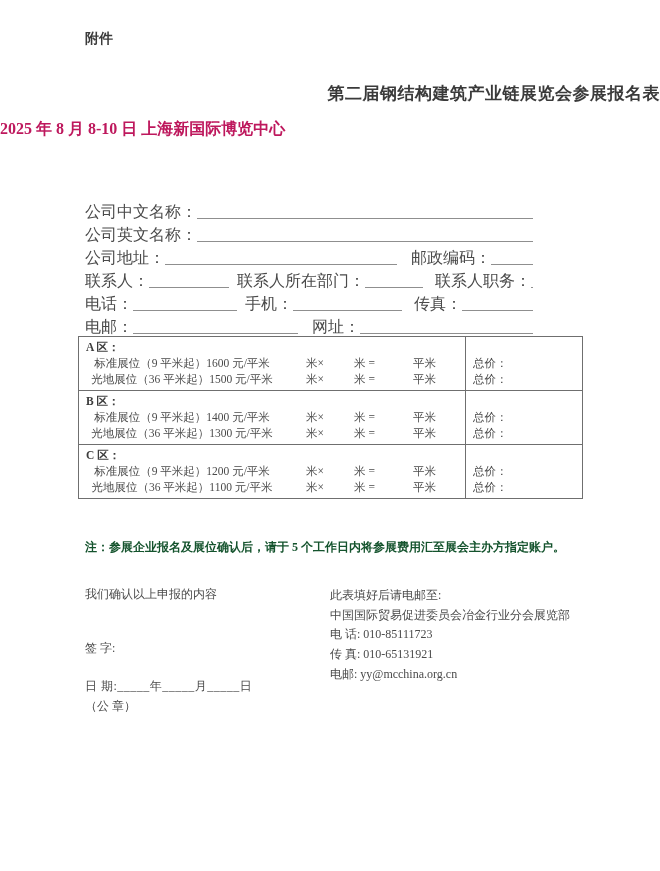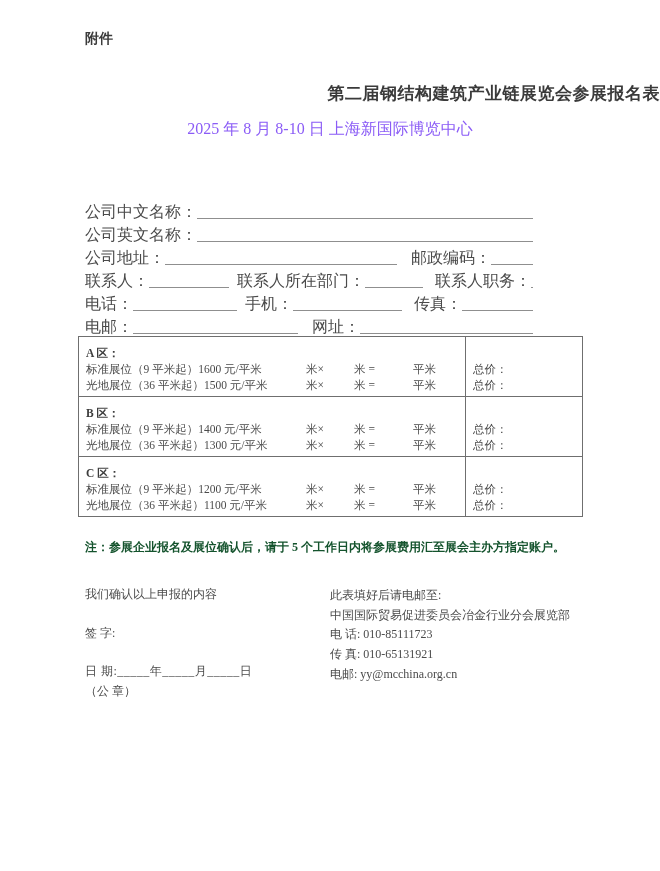--- a/index.html
+++ b/index.html
@@ -17,61 +17,61 @@
     position:absolute; left:85px; top:30px;
     font-size:14px; font-weight:bold; color:#3c3c3c;
   }
   .title1 {
     position:absolute; left:0; top:82px; width:660px;
     text-align:right; font-size:17px; font-weight:bold; color:#3a3a3a;
     letter-spacing:0.5px;
   }
   .title2 {
     position:absolute; left:0; top:119px; width:660px;
-    text-align:center; font-size:16px; font-weight:normal; color:#8b5cf6;
+    font-size:16px; font-weight:bold; color:#be185d;
   }
 
   
   .form-section { position:absolute; left:85px; top:196px; width:448px; font-size:16px; }
   .frow { display:flex; align-items:flex-end; height:23px; white-space:nowrap; }
   .frow .lbl { line-height:15px; flex:0 0 auto; }
   .u { border-bottom:1px solid #8f8f8f; height:14px; }
   .sp8  { flex:0 0 8px; }
   .sp12 { flex:0 0 12px; }
   .sp14 { flex:0 0 14px; }
 
   
   .booth-table {
     position:absolute; left:78px; top:336px; width:504px;
     border-collapse:collapse; font-size:11.5px; color:#4a4a4a;
     table-layout:fixed;
   }
   .booth-table, .booth-table td { border:1px solid #6f6f6f; }
-  .booth-table td { vertical-align:top; padding:8px 7px 3px 7px; }
+  .booth-table td { vertical-align:top; padding:2px 7px 3px 7px; }
   td.zone-cell  { width:387px; }
   td.total-cell { width:117px; }
   .tline { line-height:16px; height:16px; white-space:nowrap; }
   .zone-label { font-weight:bold; color:#3d3d3d; }
   .booth-line { display:flex; line-height:16px; height:16px; white-space:nowrap; }
-  .booth-desc { flex:0 0 192px; }
+  .booth-desc { flex:0 0 192px;text-align:center; }
   .dim-blank  { flex:0 0 28px; }
   .dim-blank2 { flex:0 0 30px; }
   .dim-blank3 { flex:0 0 38px; }
   .unit { flex:0 0 auto; }
   .total-line { display:flex; line-height:16px; height:16px;justify-content:center; }
   .total-fill { flex:1; }
 
   
   .note {
     position:absolute; left:85px; top:539px; width:500px;
     font-size:12px; font-weight:bold; color:#14532d; white-space:nowrap;
   }
   .footer-left  { position:absolute; left:85px;  top:586px; font-size:12px; line-height:17px; }
   .footer-left .confirm   { margin-bottom:0; }
-  .footer-left .signature { margin-top:22px; }
+  .footer-left .signature { margin-top:37px; }
   .footer-left .dateline  { margin-top:21px; letter-spacing:0.5px; }
   .footer-left .seal      { margin-top:3px; }
   .footer-right { position:absolute; left:330px; top:586px; font-size:12px; line-height:19.7px; }
   .footer-right div { white-space:nowrap; }
 </style>
 </head>
 <body>
 
 <div class="page">
 

